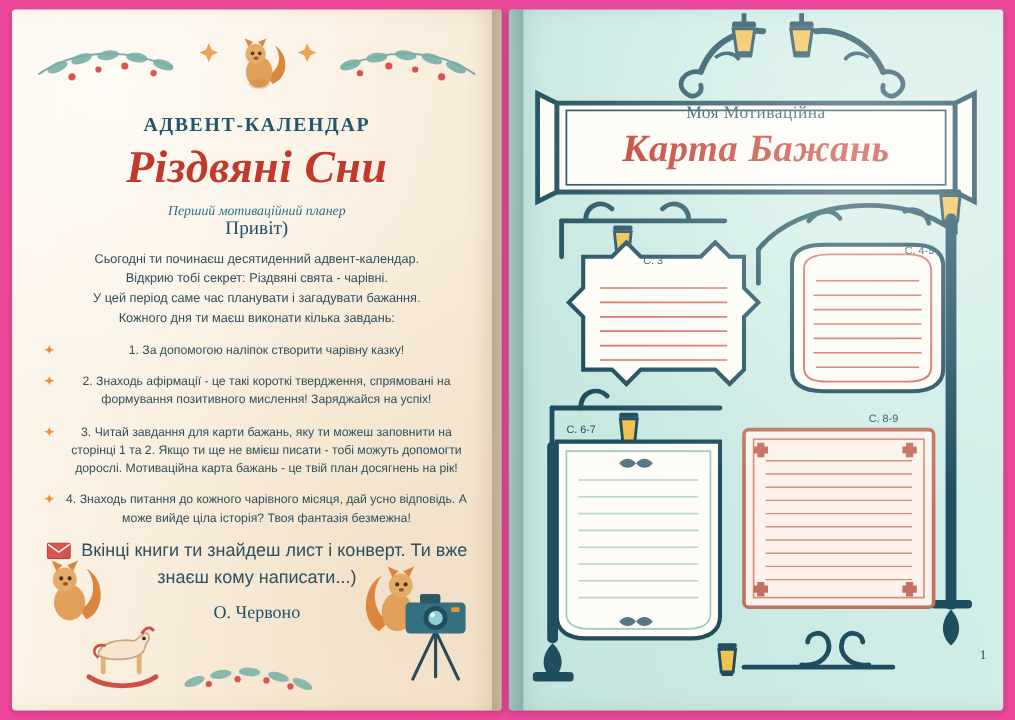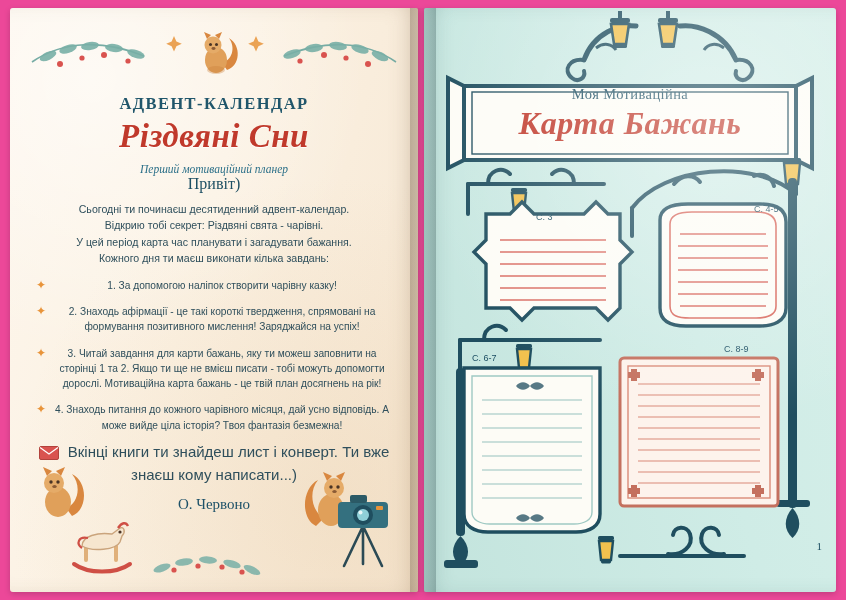--- a/index.html
+++ b/index.html
@@ -61,21 +61,21 @@
     font-family: "Liberation Serif", serif;
     font-size: 16.5px;
     letter-spacing: 1.4px;
     color: #20566b;
     font-weight: bold;
   }
   .title-main {
     font-family: "Liberation Serif", serif;
     font-style: italic;
     font-weight: bold;
-    font-size: 33px;
+    font-size: 38px;
     color: #c0392b;
     margin-top: 4px;
     letter-spacing: 0.5px;
     text-shadow: 0 1px 0 rgba(255,255,255,0.8);
   }
   .subtitle {
     font-family: "Liberation Serif", serif;
     font-style: italic;
     font-size: 11.5px;
     color: #2c7089;
@@ -250,21 +250,21 @@
 
     <div class="left-content">
       <div class="kicker">АДВЕНТ-КАЛЕНДАР</div>
       <div class="title-main">Різдвяні Сни</div>
       <div class="subtitle">Перший мотиваційний планер</div>
       <div class="greeting">Привіт)</div>
 
       <div class="intro">
         <div>Сьогодні ти починаєш десятиденний адвент-календар.</div>
         <div>Відкрию тобі секрет: Різдвяні свята - чарівні.</div>
-        <div>У цей період карта час планувати і загадувати бажання.</div>
+        <div>У цей період саме час планувати і загадувати бажання.</div>
         <div>Кожного дня ти маєш виконати кілька завдань:</div>
       </div>
 
       <div class="task">
         <span class="spark">✦</span>
         <span class="t-text">1.  За допомогою наліпок створити чарівну казку!</span>
       </div>
       <div class="task">
         <span class="spark">✦</span>
         <span class="t-text">2. Знаходь афірмації - це такі короткі твердження, спрямовані на формування позитивного мислення! Заряджайся на успіх!</span>

